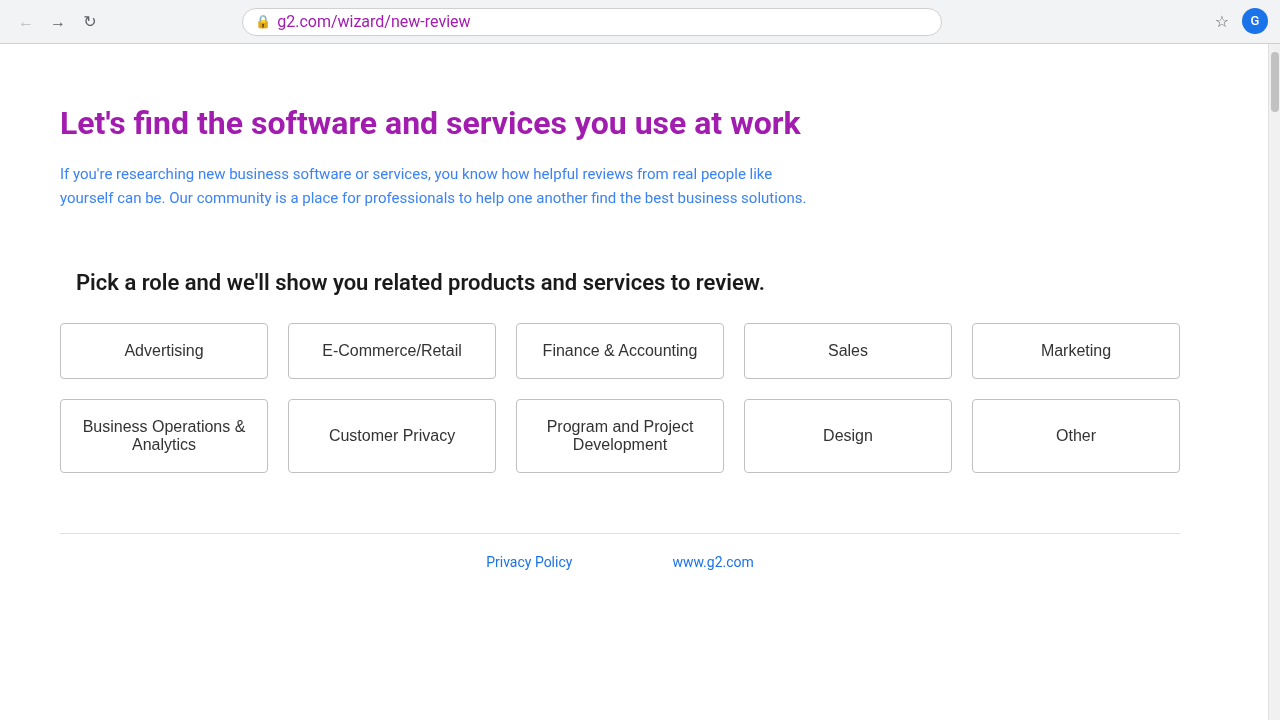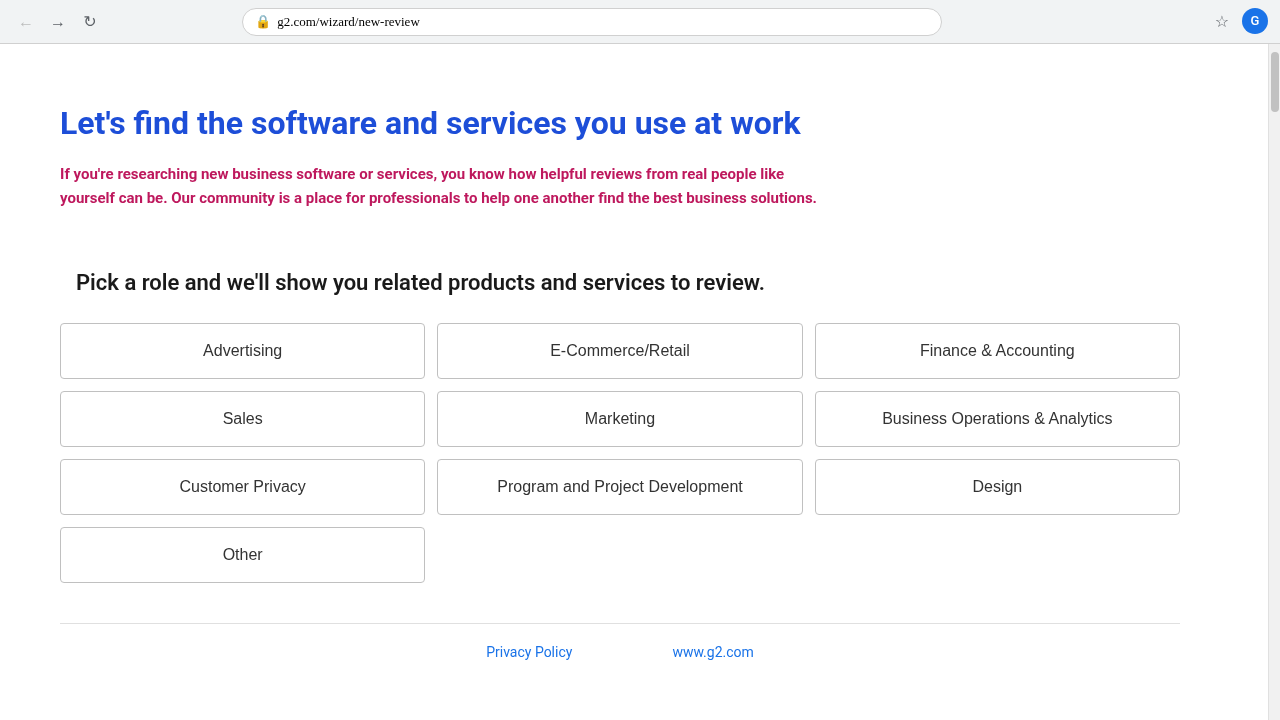--- a/index.html
+++ b/index.html
@@ -62,23 +62,22 @@
       max-width: 700px;
       margin: 0 auto;
     }
 
     .lock-icon {
       color: #5f6368;
       font-size: 13px;
     }
 
     .address-text {
-      font-size: 13px;
-      color: #000000;
-      font-family: Liberation Serif, serif;
+      font-size: 16px;
+      color: #a21caf;
     }
 
     .browser-actions {
       display: flex;
       gap: 6px;
       margin-left: auto;
     }
 
     .browser-action-btn {
       width: 28px;
@@ -138,46 +137,45 @@
 
     
     .page-content {
       padding: 60px 60px 40px 60px;
       max-width: 1240px;
     }
 
     .page-title {
       font-size: 32px;
       font-weight: 700;
-      color: #1d4ed8;
+      color: #a21caf;
       margin-bottom: 20px;
       line-height: 1.2;
     }
 
     .page-description {
       font-size: 15px;
-      color: #be185d;
+      color: #3b82f6;
       line-height: 1.6;
       max-width: 760px;
       margin-bottom: 60px;
-      font-weight: bold;
     }
 
     .section-title {
       font-size: 22px;
       font-weight: 600;
       color: #1a1a1a;
       margin-bottom: 28px;
       margin-left: 16px;
     }
 
     .roles-grid {
       display: grid;
-      grid-template-columns: repeat(3, 1fr);
-      gap: 12px;
+      grid-template-columns: repeat(5, 1fr);
+      gap: 20px;
       max-width: 1140px;
     }
 
     .role-button {
       border: 1.5px solid #c0c0c0;
       border-radius: 4px;
       background: white;
       padding: 18px 20px;
       font-size: 16px;
       color: #333;

